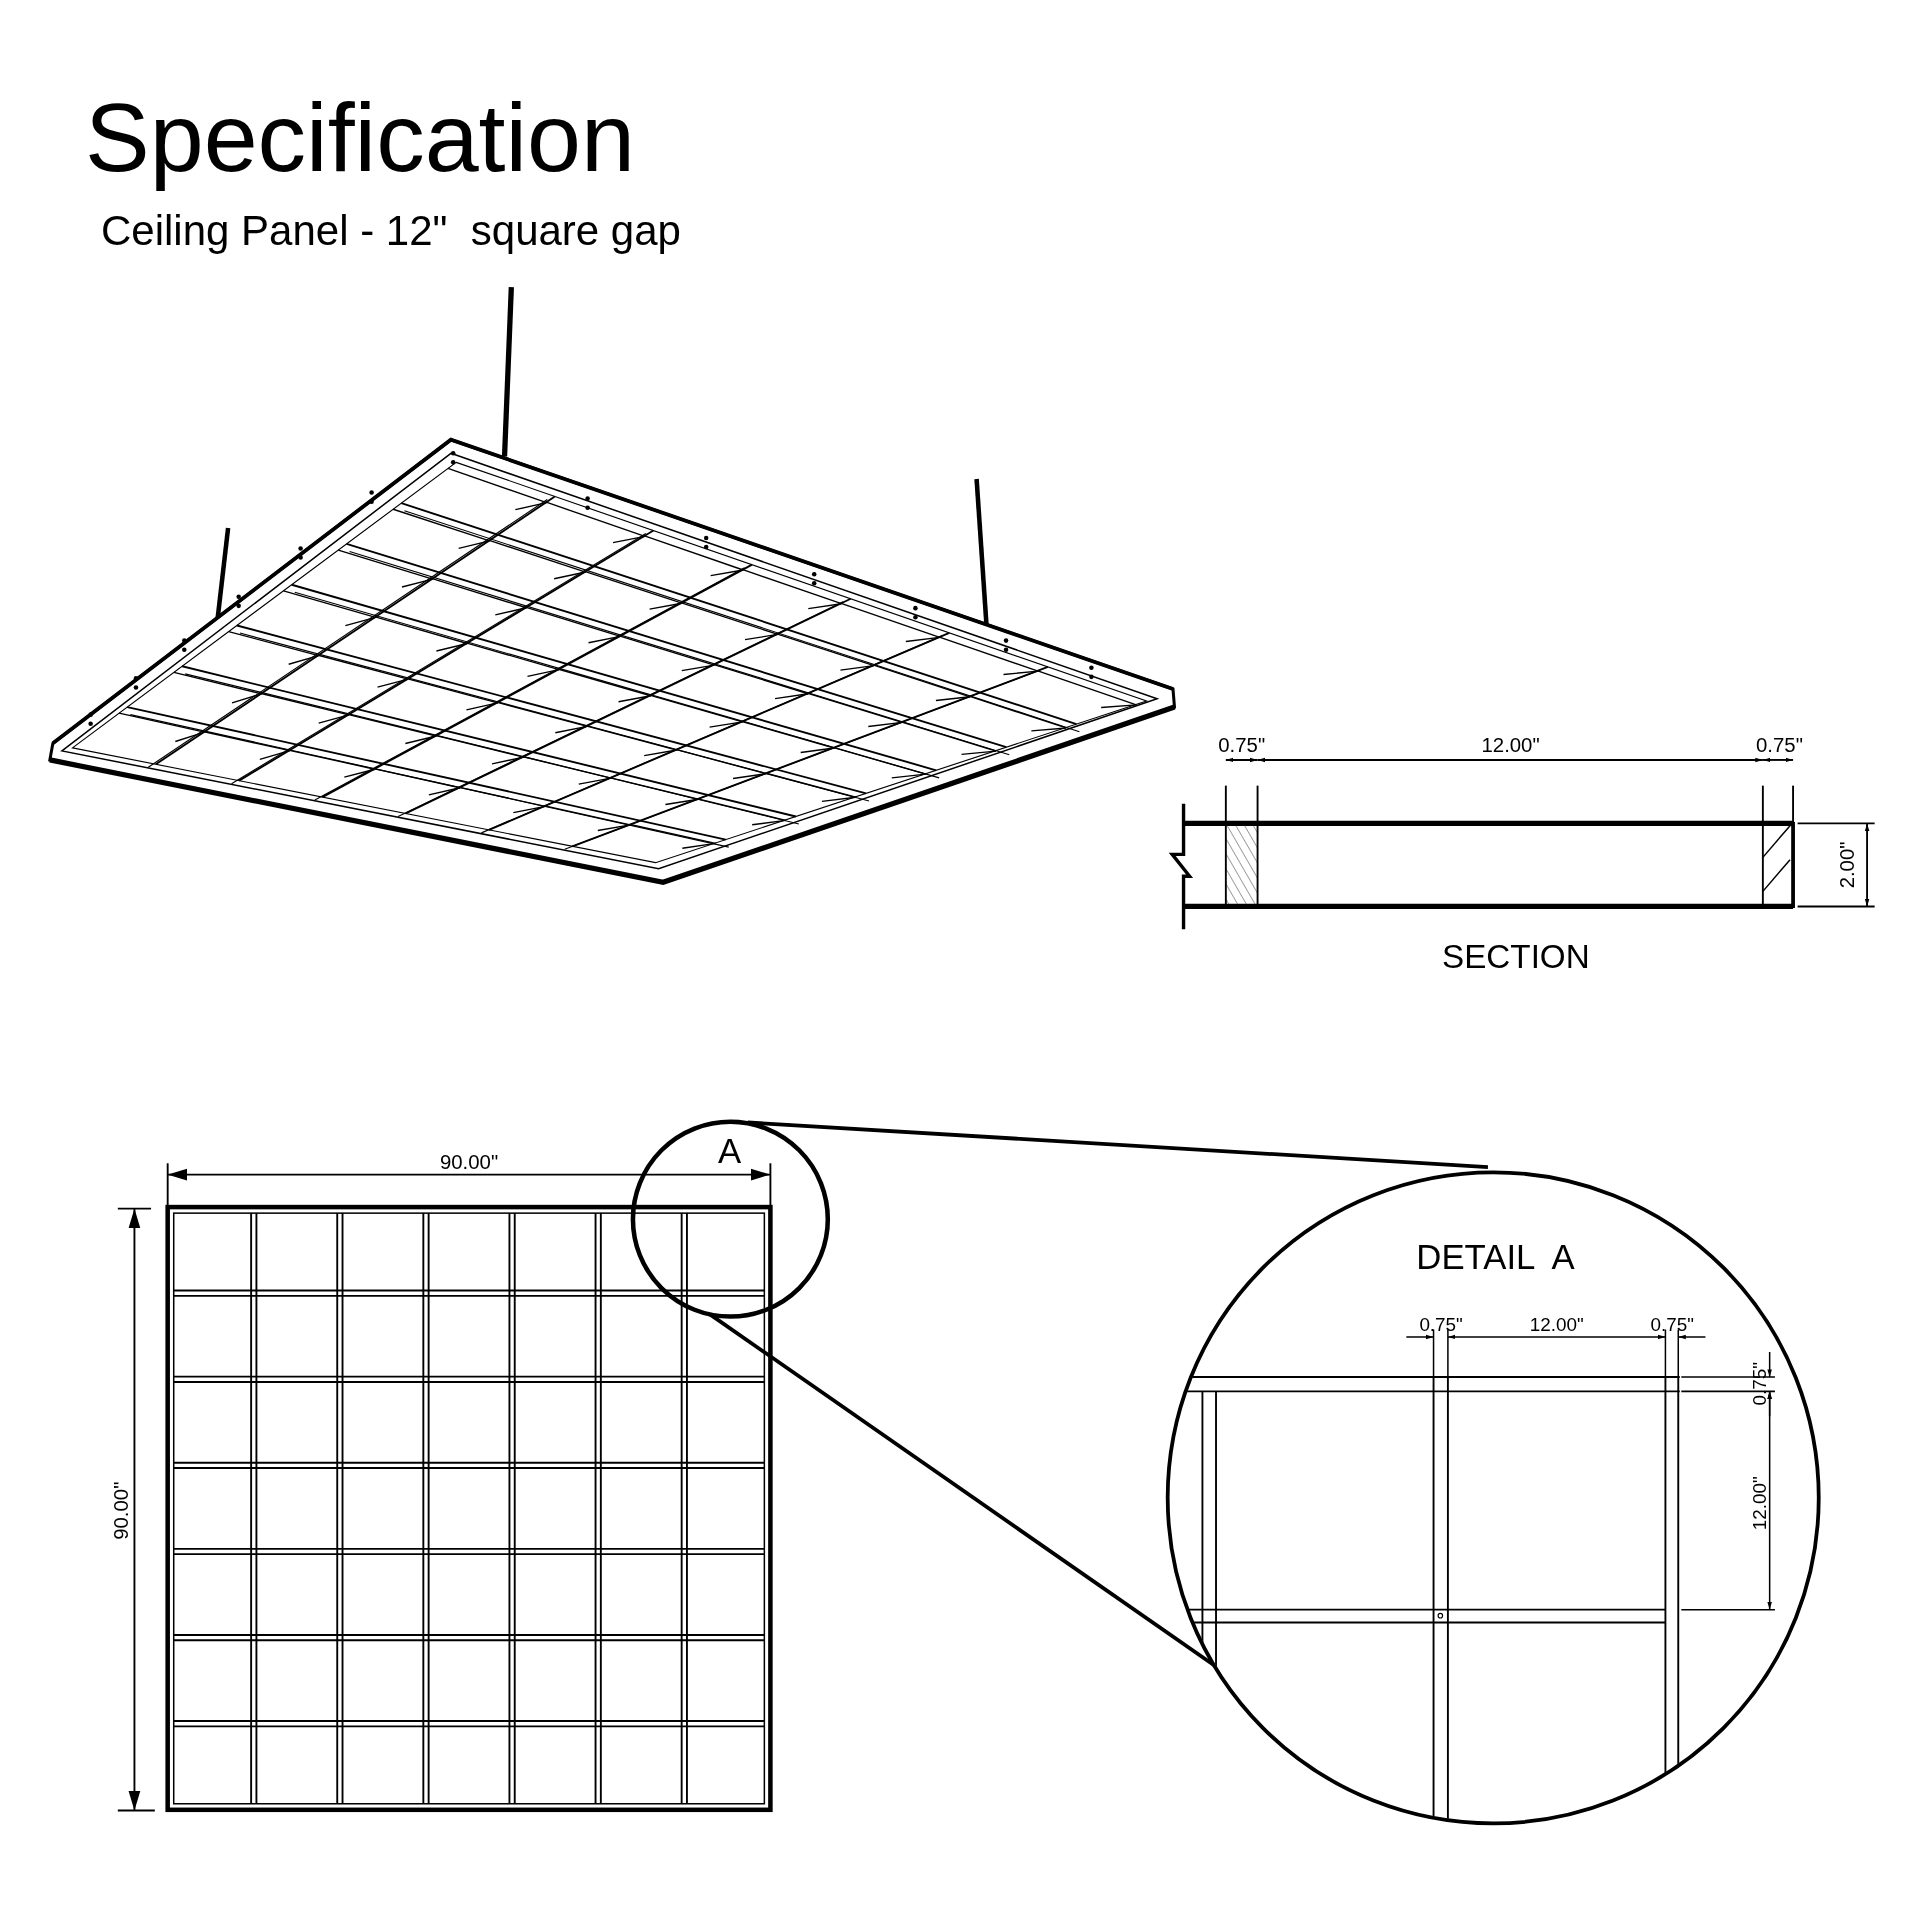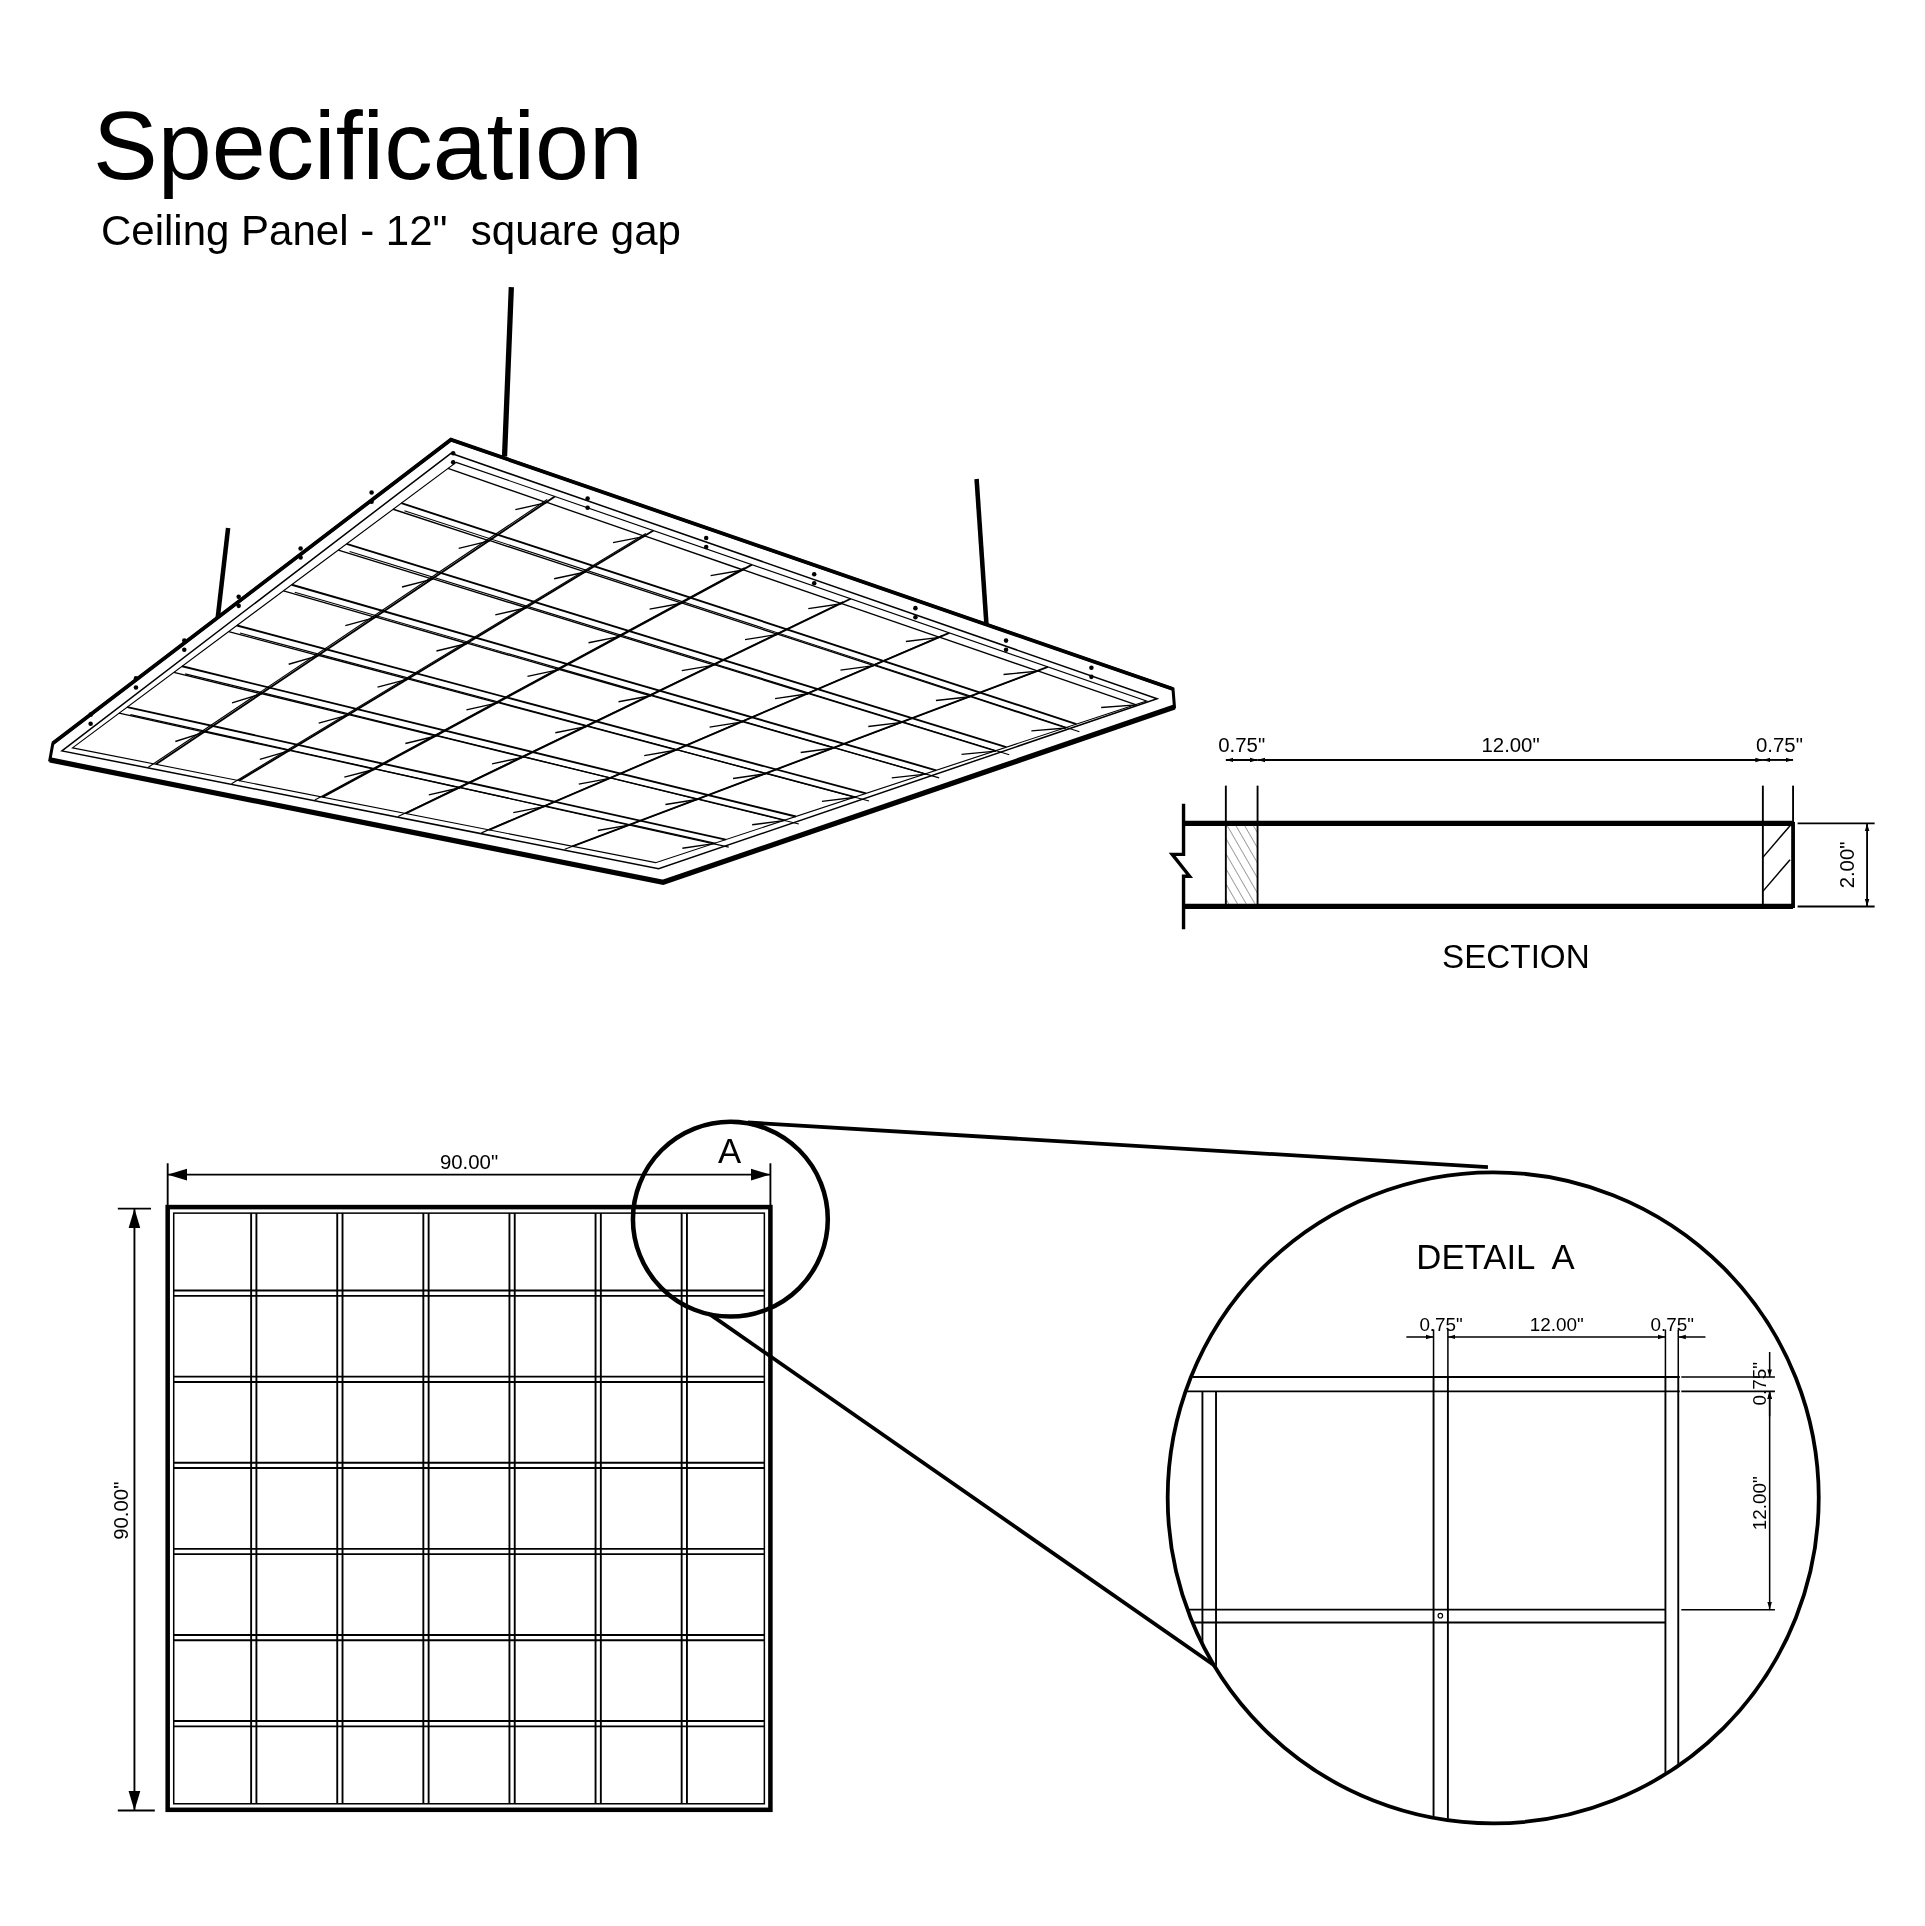--- a/index.html
+++ b/index.html
@@ -1,17 +1,17 @@
 <!DOCTYPE html>
 <html style="font-size:12px"><head>
 <meta charset="utf-8">
 <style>
   html, body { margin: 0; padding: 0; background: #ffffff; }
   body { width: 1926px; height: 1927px; position: relative; overflow: hidden; font-family: "Liberation Sans", sans-serif; }
-  .title { position: absolute; left: 85px; top: 89px; font-size: 97px; line-height: 1; color: #000; margin: 8px; font-weight: normal; }
+  .title { position: absolute; left: 85px; top: 89px; font-size: 97px; line-height: 1; color: #000; margin: 0; font-weight: normal; }
   .subtitle { position: absolute; left: 101px; top: 210px; font-size: 42px; line-height: 1; color: #000; white-space: pre; }
   svg { position: absolute; left: 0; top: 0; }
   svg text { font-family: "Liberation Sans", sans-serif; fill: #000; }
 </style>
 </head>
 <body>
 
 <h1 class="title">Specification</h1>
 <div class="subtitle">Ceiling Panel - 12"  square gap</div>
 

